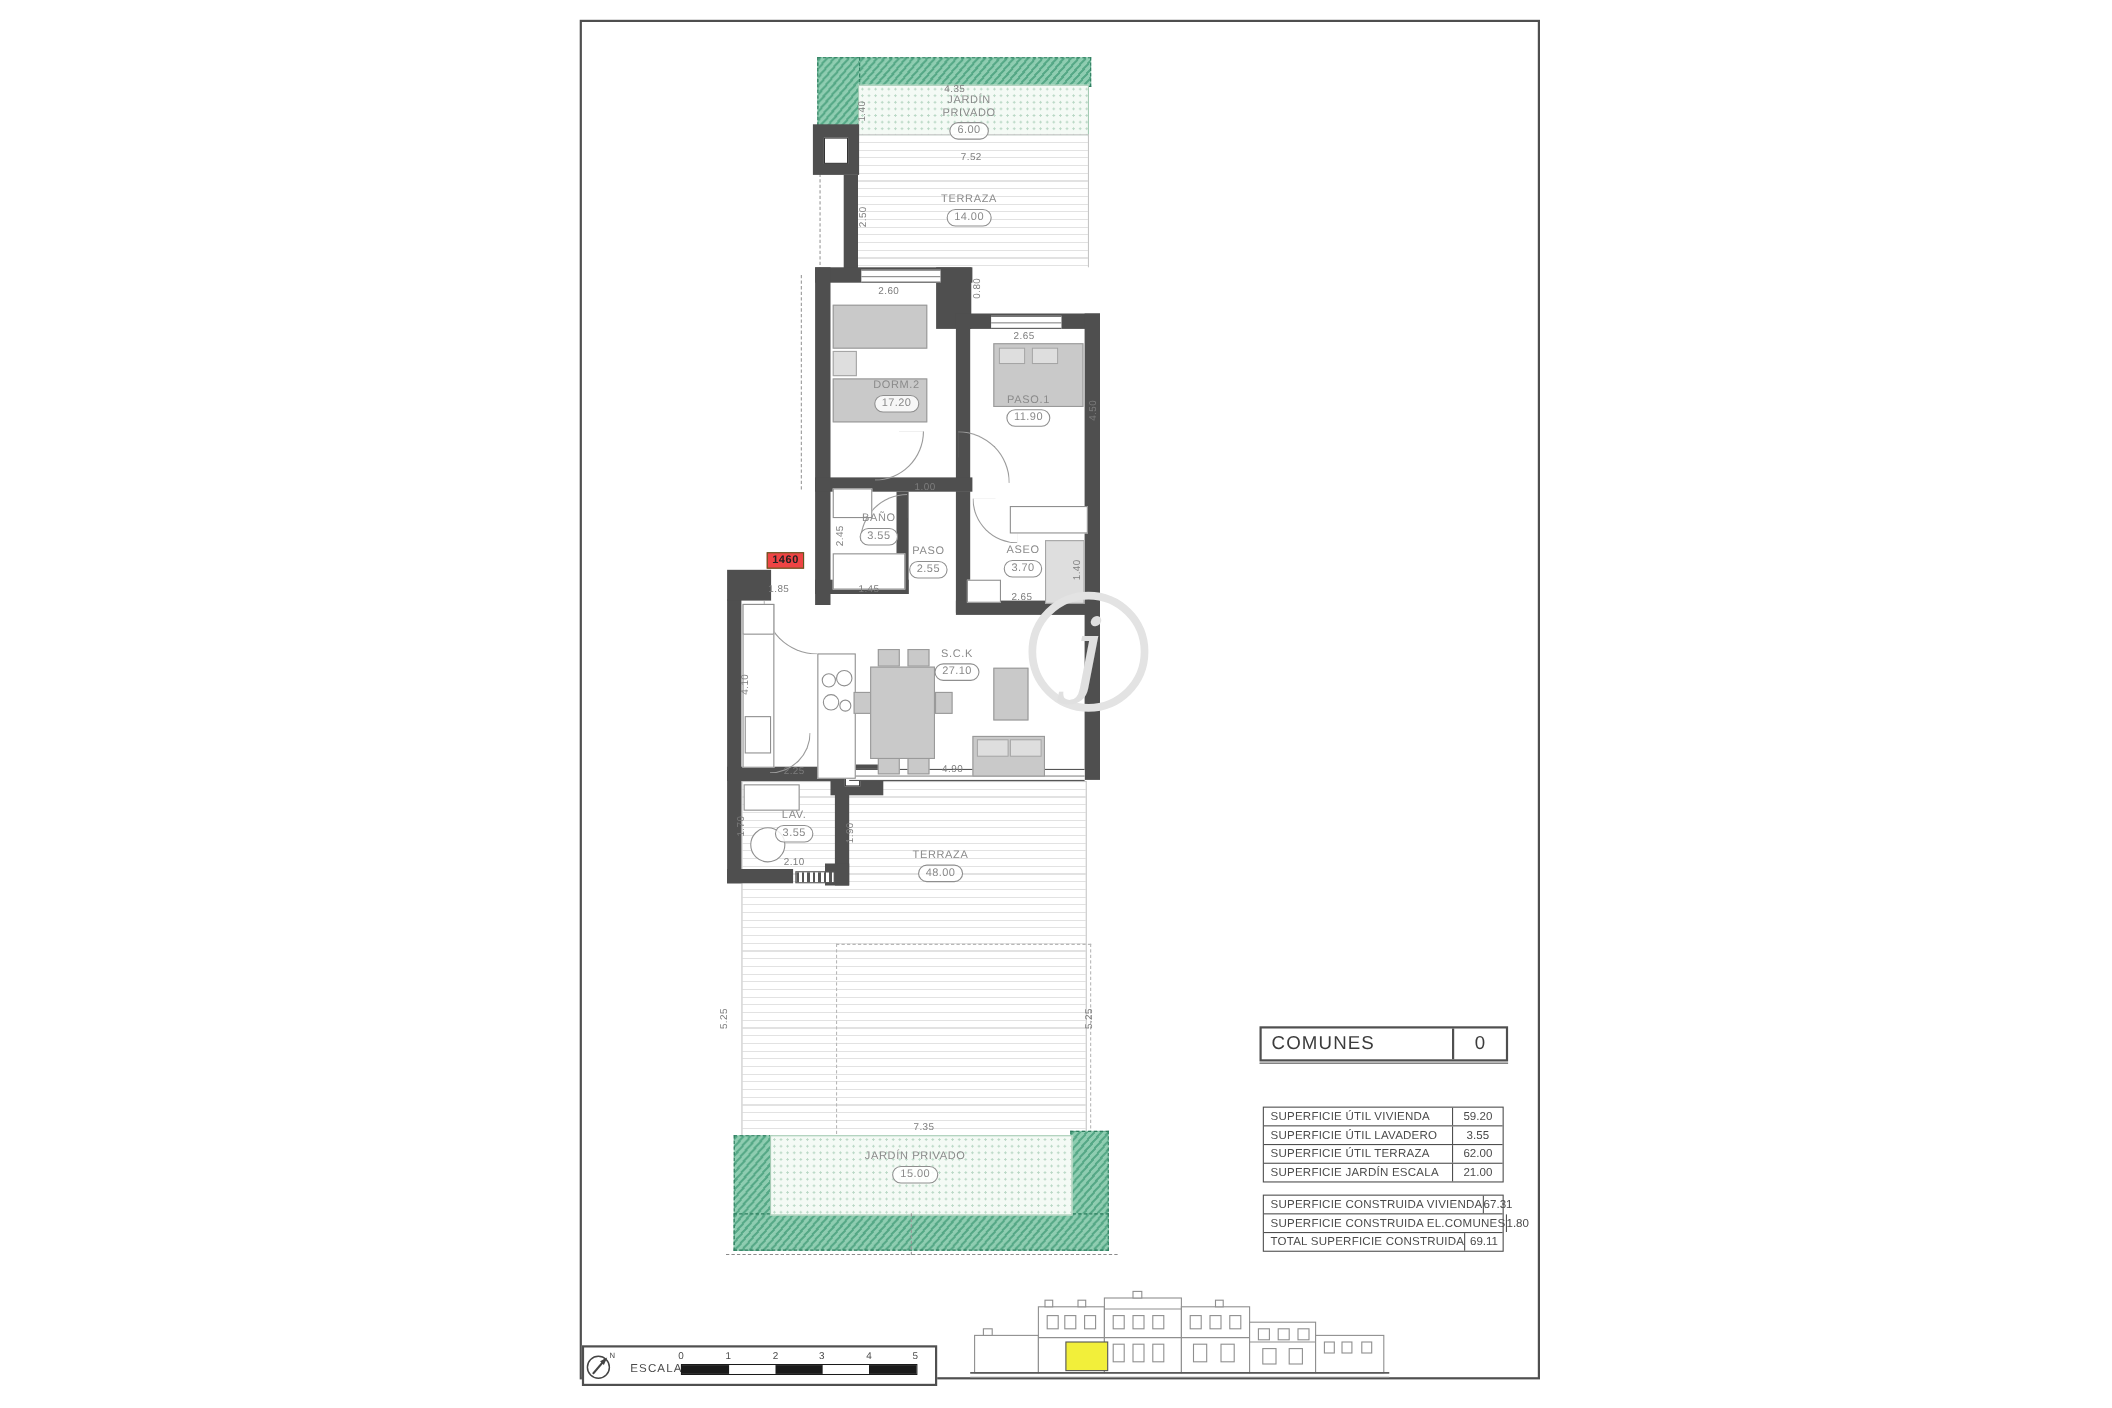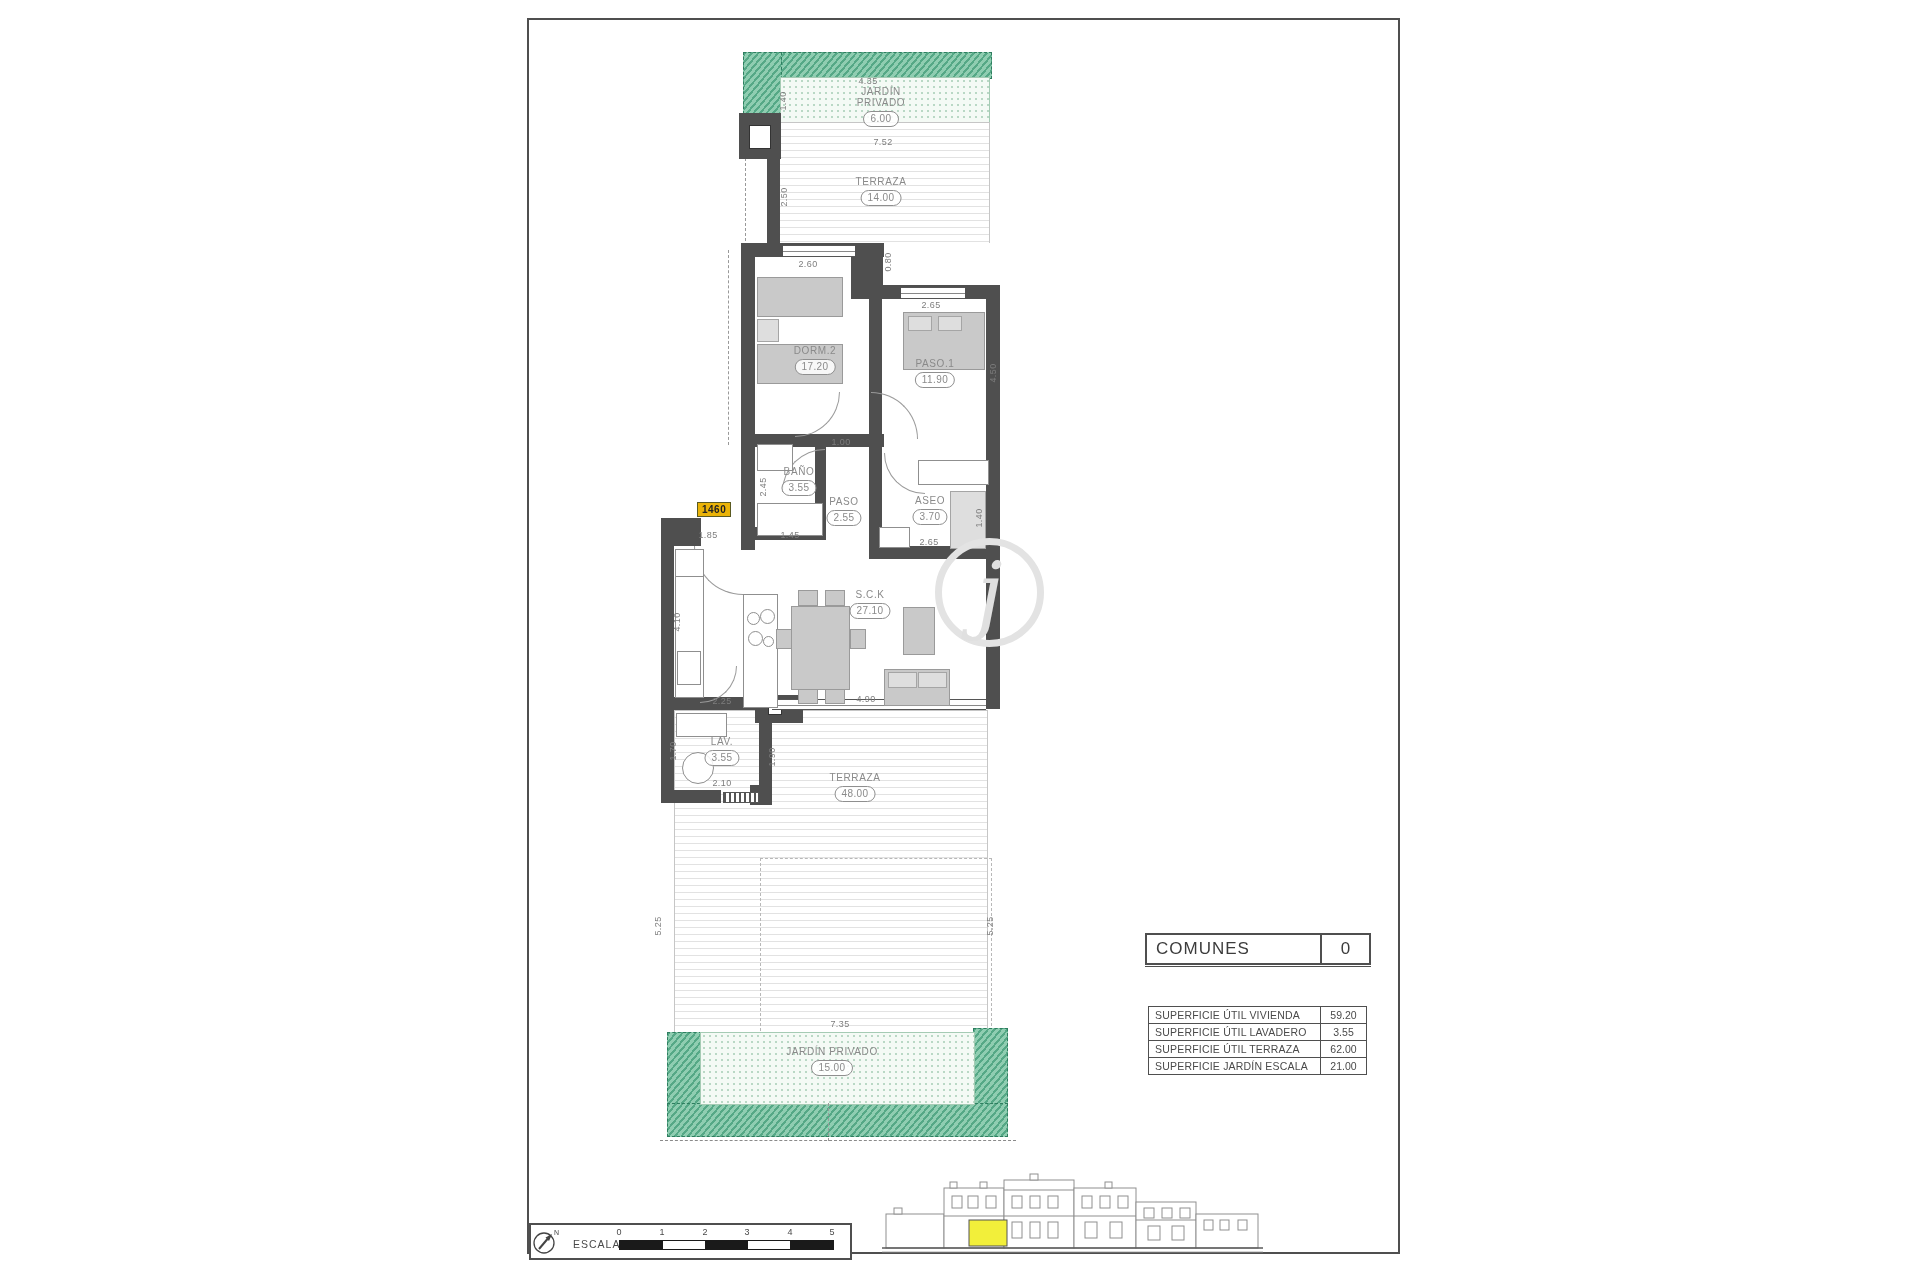--- a/index.html
+++ b/index.html
@@ -29,21 +29,21 @@
   .arc{position:absolute;background:transparent;}
   .arc-bl{border-left:1px solid #9a9a9a;border-bottom:1px solid #9a9a9a;border-radius:0 0 0 100%;}
   .arc-br{border-right:1px solid #9a9a9a;border-bottom:1px solid #9a9a9a;border-radius:0 0 100% 0;}
   .arc-tl{border-left:1px solid #9a9a9a;border-top:1px solid #9a9a9a;border-radius:100% 0 0 0;}
   .arc-tr{border-right:1px solid #9a9a9a;border-top:1px solid #9a9a9a;border-radius:0 100% 0 0;}
   
   .room{position:absolute;transform:translateX(-50%);text-align:center;color:#8a8a8a;font-size:10px;letter-spacing:.6px;line-height:11px;}
   .room .pill{display:inline-block;margin-top:3px;border:1px solid #8f8f8f;border-radius:8px;padding:1px 6px 2px 6px;background:rgba(255,255,255,.85);font-size:10px;color:#8a8a8a;letter-spacing:.4px;}
   .dim{position:absolute;color:#7d7d7d;font-size:9px;letter-spacing:.4px;transform:translateX(-50%);white-space:nowrap;}
   .dim.v{transform:translate(-50%,-50%) rotate(-90deg);}
-  .badge{position:absolute;background:#eab308;border:1px solid #5a5a22;color:#222;font-size:10px;font-weight:bold;padding:1px 4px;letter-spacing:.5px;}
+  .badge{position:absolute;background:#ef4444;border:1px solid #5a5a22;color:#222;font-size:10px;font-weight:bold;padding:1px 4px;letter-spacing:.5px;}
   .watermark{position:absolute;border:7px solid #e3e3e3;border-radius:50%;color:#e0e0e0;
              font-family:"DejaVu Serif",serif;font-style:italic;display:flex;align-items:center;justify-content:center;}
   
   .ptable{position:absolute;border:2px solid #4f4f4f;background:#fff;display:flex;}
   .ptable .pl{flex:1;display:flex;align-items:center;padding-left:9px;font-size:17px;letter-spacing:1px;color:#3c3c3c;}
   .ptable .pv{width:47px;border-left:2px solid #4f4f4f;display:flex;align-items:center;justify-content:center;font-size:17px;color:#3c3c3c;}
   .punder{position:absolute;border-top:1.5px solid #4f4f4f;}
   .stable{position:absolute;border:1.5px solid #4f4f4f;background:#fff;}
   .srow{display:flex;height:16px;border-bottom:1px solid #4f4f4f;}
   .srow:last-child{border-bottom:none;}
@@ -239,20 +239,34 @@
       <div class="slabel">SUPERFICIE ÚTIL LAVADERO</div>
         <div class="sval">3.55</div>
     </div>
     <div class="srow">
       <div class="slabel">SUPERFICIE ÚTIL TERRAZA</div>
         <div class="sval">62.00</div>
     </div>
     <div class="srow">
       <div class="slabel">SUPERFICIE JARDÍN ESCALA</div>
         <div class="sval">21.00</div>
+    </div>
+  </div>
+  <div class="stable" style="left:1148px;top:1086px;width:217px;">
+    <div class="srow">
+      <div class="slabel">SUPERFICIE CONSTRUIDA VIVIENDA</div>
+        <div class="sval">67.31</div>
+    </div>
+    <div class="srow">
+      <div class="slabel">SUPERFICIE CONSTRUIDA EL.COMUNES</div>
+        <div class="sval">1.80</div>
+    </div>
+    <div class="srow">
+      <div class="slabel">TOTAL SUPERFICIE CONSTRUIDA</div>
+        <div class="sval">69.11</div>
     </div>
   </div>
 
   <svg class="abs" style="left:880px;top:1158px;" width="385" height="97" viewBox="0 0 385 97">
     <g stroke="#8f8f8f" fill="#ffffff" stroke-width="1">
       <rect x="6" y="56" width="58" height="34"></rect>
       <rect x="14" y="50" width="8" height="6"></rect>
       <rect x="64" y="30" width="60" height="60"></rect>
       <rect x="70" y="24" width="7" height="6"></rect>
       <rect x="100" y="24" width="7" height="6"></rect>

